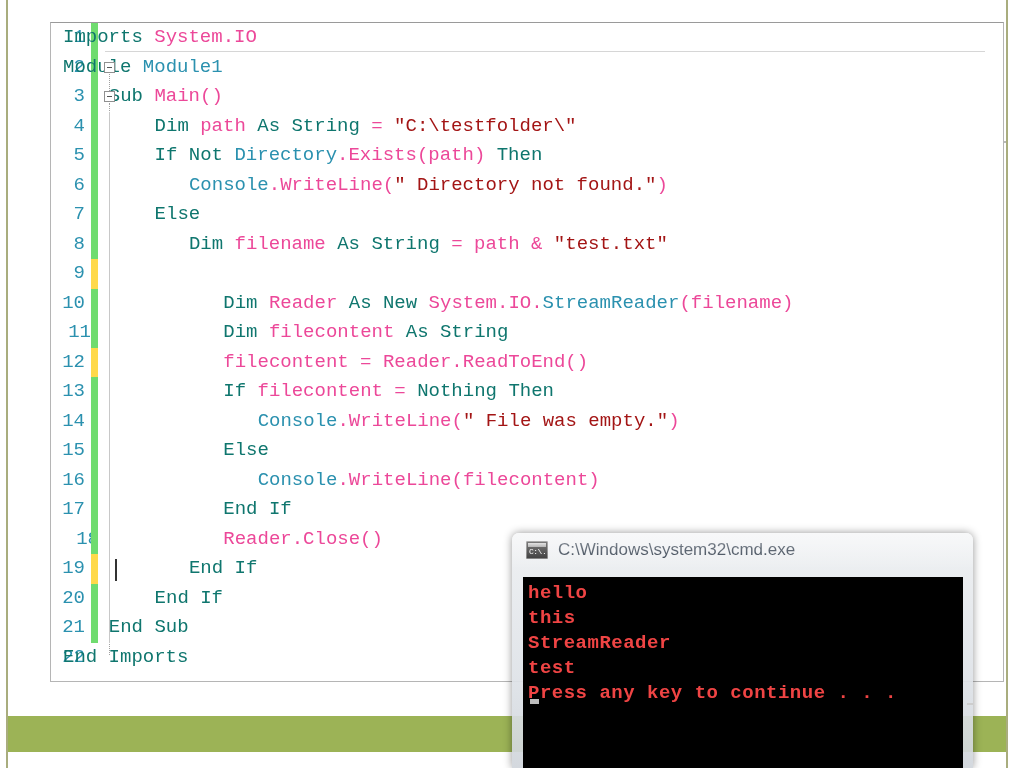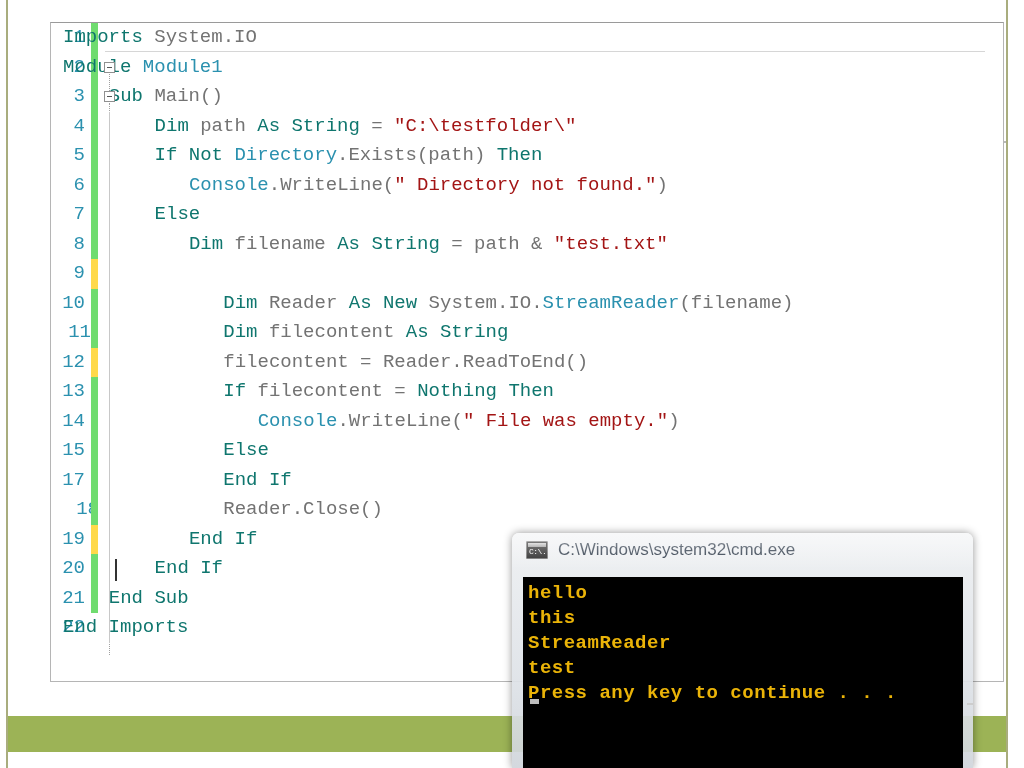--- a/index.html
+++ b/index.html
@@ -114,21 +114,21 @@
     position: absolute;
     left: 12px;
     top: 0;
     color: #000000;
   }
 
   
   .kw   { color: #0f766e; }
   .cls  { color: #2b91af; }
   .str  { color: #a31515; }
-  .plain{ color: #737373; }
+  .plain{ color: #ec4899; }
 
   
   .fold-box {
     position: absolute;
     width: 11px;
     height: 11px;
     border: 1px solid #909090;
     background: #ffffff;
     box-sizing: border-box;
   }
@@ -227,21 +227,21 @@
     width: 440px;
     bottom: 0;
     background: #000000;
     padding: 4px 0 0 5px;
     box-sizing: border-box;
   }
   .console-line {
     font-family: "Liberation Mono", "DejaVu Sans Mono", monospace;
     font-size: 19px;
     line-height: 25px;
-    color: #eab308;
+    color: #ef4444;
     font-weight: bold;
     white-space: pre;
     letter-spacing: 0.5px;
   }
   .console-cursor {
     position: absolute;
     left: 7px;
     top: 122px;
     width: 9px;
     height: 5px;
@@ -283,20 +283,21 @@
         <div class="code-line"><span class="lineno" style="left: 2px; width: 32px;">6</span><span class="changebar saved" style="left: 40px;"></span><span class="code-text" style="left: 137.95px;"><span class="cls">Console</span><span class="plain">.WriteLine(</span><span class="str">" Directory not found."</span><span class="plain">)</span></span></div>
         <div class="code-line"><span class="lineno" style="left: 2px; width: 32px;">7</span><span class="changebar saved" style="left: 40px;"></span><span class="code-text" style="left: 103.6px;"><span class="kw">Else</span></span></div>
         <div class="code-line"><span class="lineno" style="left: 2px; width: 32px;">8</span><span class="changebar saved" style="left: 40px;"></span><span class="code-text" style="left: 137.95px;"><span class="kw">Dim</span><span class="plain"> filename </span><span class="kw">As</span><span class="plain"> </span><span class="kw">String</span><span class="plain"> = path &amp; </span><span class="str">"test.txt"</span></span></div>
         <div class="code-line"><span class="lineno" style="left: 2px; width: 32px;">9</span><span class="changebar unsaved" style="left: 40px;"></span></div>
         <div class="code-line"><span class="lineno" style="left: 2px; width: 32px;">10</span><span class="changebar saved" style="left: 40px;"></span><span class="code-text" style="left: 172.3px;"><span class="kw">Dim</span><span class="plain"> Reader </span><span class="kw">As</span><span class="plain"> </span><span class="kw">New</span><span class="plain"> System.IO.</span><span class="cls">StreamReader</span><span class="plain">(filename)</span></span></div>
         <div class="code-line"><span class="lineno" style="left: 8px; width: 32px;">11</span><span class="changebar saved" style="left: 40px;"></span><span class="code-text" style="left: 172.3px;"><span class="kw">Dim</span><span class="plain"> filecontent </span><span class="kw">As</span><span class="plain"> </span><span class="kw">String</span></span></div>
         <div class="code-line"><span class="lineno" style="left: 2px; width: 32px;">12</span><span class="changebar unsaved" style="left: 40px;"></span><span class="code-text" style="left: 172.3px;"><span class="plain">filecontent = Reader.ReadToEnd()</span></span></div>
         <div class="code-line"><span class="lineno" style="left: 2px; width: 32px;">13</span><span class="changebar saved" style="left: 40px;"></span><span class="code-text" style="left: 172.3px;"><span class="kw">If</span><span class="plain"> filecontent = </span><span class="kw">Nothing</span><span class="plain"> </span><span class="kw">Then</span></span></div>
         <div class="code-line"><span class="lineno" style="left: 2px; width: 32px;">14</span><span class="changebar saved" style="left: 40px;"></span><span class="code-text" style="left: 206.65px;"><span class="cls">Console</span><span class="plain">.WriteLine(</span><span class="str">" File was empty."</span><span class="plain">)</span></span></div>
         <div class="code-line"><span class="lineno" style="left: 2px; width: 32px;">15</span><span class="changebar saved" style="left: 40px;"></span><span class="code-text" style="left: 172.3px;"><span class="kw">Else</span></span></div>
+        <div class="code-line"><span class="lineno" style="left: 2px; width: 32px;">16</span><span class="changebar saved" style="left: 40px;"></span><span class="code-text" style="left: 206.65px;"><span class="cls">Console</span><span class="plain">.WriteLine(filecontent)</span></span></div>
         <div class="code-line"><span class="lineno" style="left: 2px; width: 32px;">17</span><span class="changebar saved" style="left: 40px;"></span><span class="code-text" style="left: 172.3px;"><span class="kw">End If</span></span></div>
         <div class="code-line"><span class="lineno" style="left: 16px; width: 32px;">18</span><span class="changebar saved" style="left: 40px;"></span><span class="code-text" style="left: 172.3px; text-align: right;"><span class="plain">Reader.Close()</span></span></div>
         <div class="code-line"><span class="lineno" style="left: 2px; width: 32px;">19</span><span class="changebar unsaved" style="left: 40px;"></span><span class="code-text" style="left: 137.95px;"><span class="kw">End If</span></span></div>
         <div class="code-line"><span class="lineno" style="left: 2px; width: 32px;">20</span><span class="changebar saved" style="left: 40px;"></span><span class="code-text" style="left: 103.6px;"><span class="kw">End If</span></span></div>
         <div class="code-line"><span class="lineno" style="left: 2px; width: 32px;">21</span><span class="changebar saved" style="left: 40px;"></span><span class="code-text" style="left: 57.8px;"><span class="kw">End Sub</span></span></div>
         <div class="code-line"><span class="lineno" style="left: 2px; width: 32px;">22</span><span class="changebar none" style="left: 40px;"></span><span class="code-text" style="left: 12px;"><span class="kw">End Imports</span></span></div>
         <div class="fold-box" style="left: 53px; top: 38.5px;"></div>
         <div class="fold-box" style="left: 53px; top: 68px;"></div>
         <div class="fold-line" style="left: 58px; top: 50.5px; height: 17.5px;"></div>
         <div class="fold-line" style="left: 58px; top: 80px; height: 551.5px;"></div>

